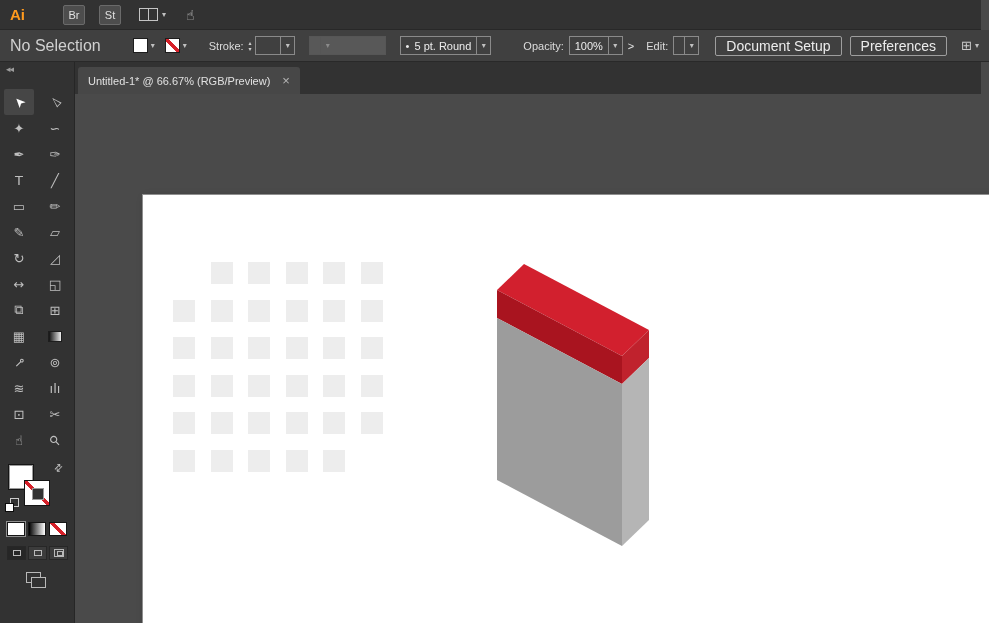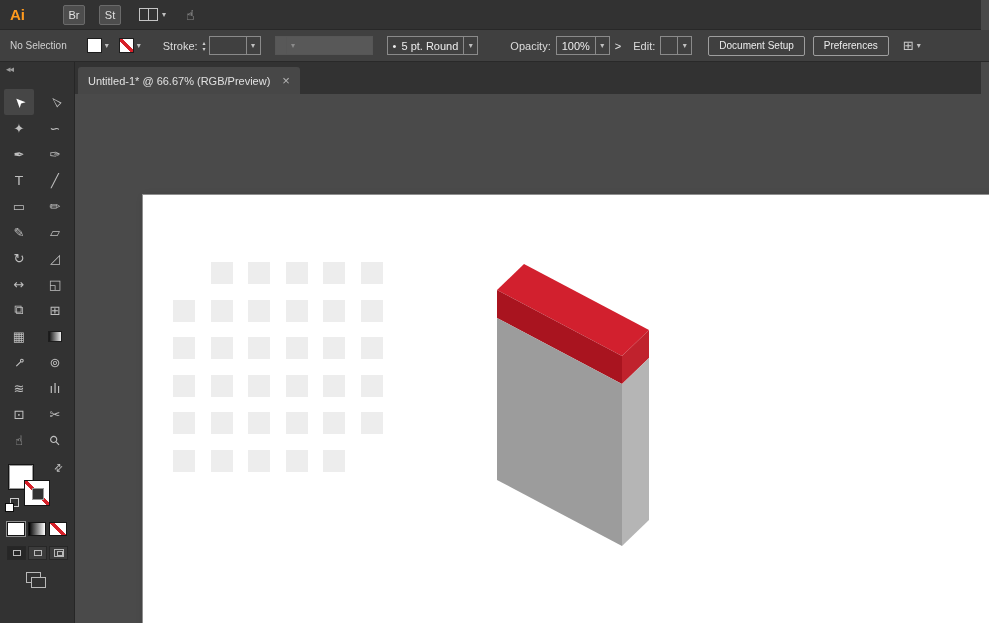--- a/index.html
+++ b/index.html
@@ -35,21 +35,21 @@
   #touch-btn { margin-left: 20px; font-size: 14px; color: #c9c9c9; }
 
   
   #control-bar {
     position: absolute; top: 30px; left: 0; right: 0; height: 32px;
     background: #404040; border-bottom: 1px solid #292929;
     display: flex; align-items: center; padding: 0 10px; white-space: nowrap;
   }
   .cb-label { font-size: 11px; color: #dcdcdc; }
   .cb-link { }
-  #no-selection { margin-right: 20px; font-size: 10px; color: #d0d0d0; text-align: center; }
+  #no-selection { margin-right: 32px; font-size: 16px; color: #d0d0d0; text-align: center; }
   .swatch-drop { display: inline-flex; align-items: center; gap: 3px; }
   .mini-swatch { width: 15px; height: 15px; background: #fff; border: 1px solid #1d1d1d; display: inline-block; }
   .none-slash { background:
     linear-gradient(45deg, #fff 42%, #d62029 42%, #d62029 58%, #fff 58%); }
   #stroke-drop { margin-left: 10px; }
   #stroke-label { margin-left: 22px; }
   .stepper { display: inline-flex; flex-direction: column; margin-left: 5px;
     font-size: 6px; line-height: 6px; color: #cfcfcf; }
   .combo { display: inline-flex; align-items: stretch; height: 19px;
     border: 1px solid #8a8a8a; background: #404040; }
@@ -65,21 +65,21 @@
   #brush-combo { margin-left: 14px; }
   #brush-combo .val { gap: 5px; }
   #opacity-label { margin-left: 32px; }
   #opacity-combo { margin-left: 5px; }
   #opacity-more { margin-left: 5px; font-size: 11px; color: #e6e6e6; }
   #style-label { margin-left: 12px; }
   #style-combo { margin-left: 5px; width: 32px; }
   #style-combo .val { flex: 1; }
   .cb-button { margin-left: 16px; height: 20px; padding: 0 10px;
     border: 1px solid #9e9e9e; border-radius: 2px; background: #404040;
-    font-size: 10px; color: #ececec; display: inline-flex; align-items: center; }
+    font-size: 14px; color: #ececec; display: inline-flex; align-items: center; }
   #prefs-btn { margin-left: 8px; }
   #options-btn { margin-left: 14px; gap: 3px; }
   #options-btn .glyph { font-size: 13px; color: #c9c9c9; }
 
   
   #tools-panel {
     position: absolute; top: 62px; left: 0; bottom: 0; width: 75px;
     background: #323232; border-right: 1px solid #262626;
   }
   #panel-collapse { height: 15px; padding: 2px 0 0 6px; font-size: 9px;

